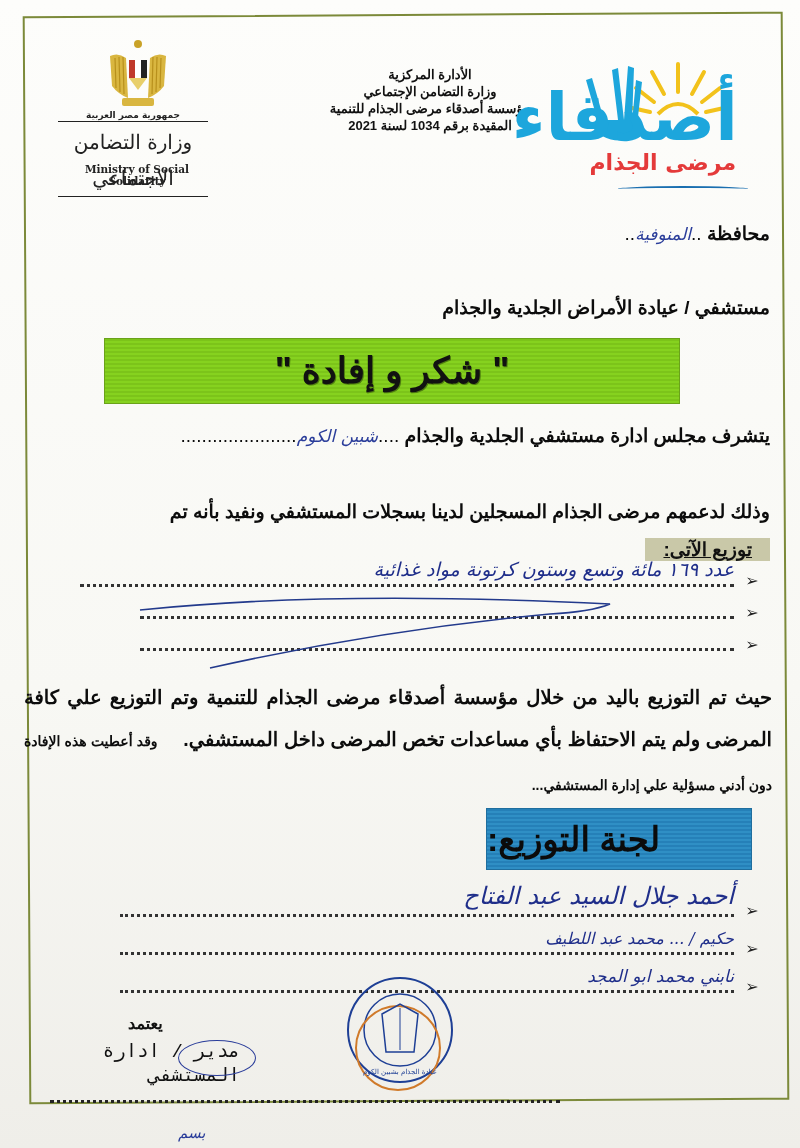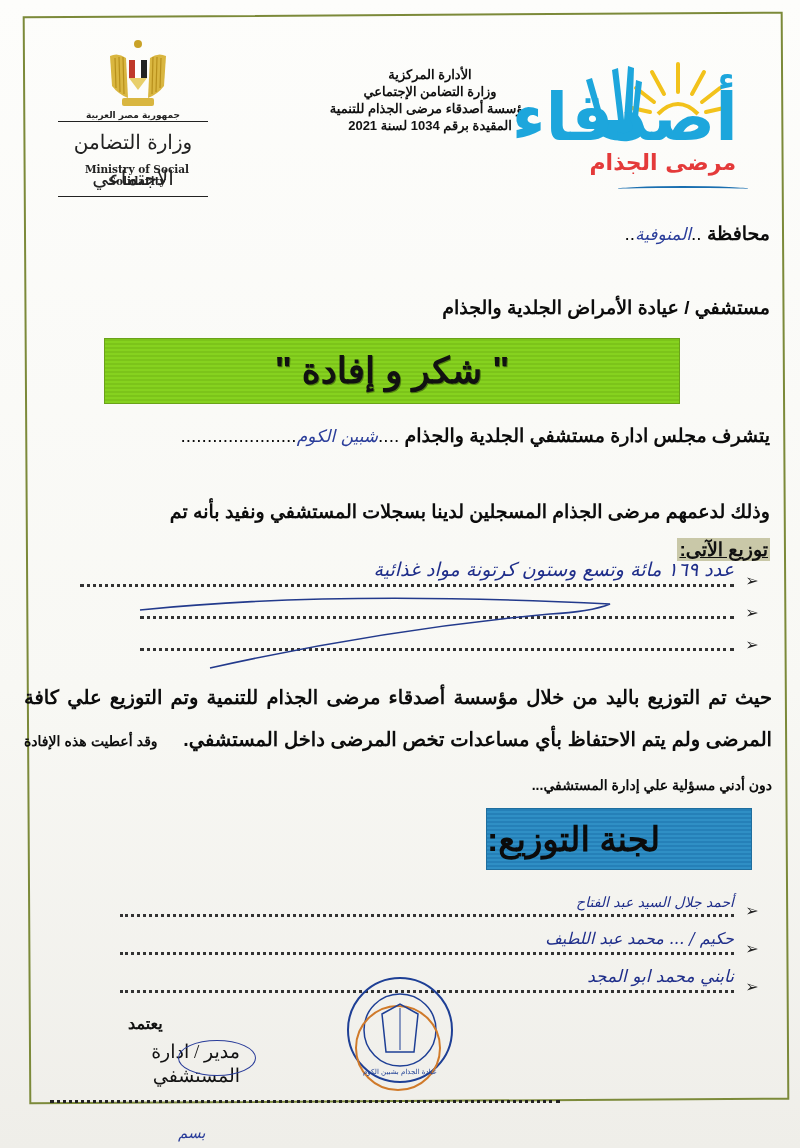--- a/index.html
+++ b/index.html
@@ -72,21 +72,21 @@
     position: absolute; left: 104px; top: 338px; width: 574px; height: 64px;
     background: repeating-linear-gradient(0deg, #86d21f 0px, #86d21f 2px, #7cc41a 2px, #7cc41a 4px);
     border: 1px solid #6aa21a;
     display: flex; align-items: center; justify-content: center;
     font-family: "Liberation Sans", sans-serif; font-weight: bold; font-size: 36px;
     color: #111; direction: rtl; text-shadow: 1px 1px 0 #4f7d10;
   }
   .dist-label {
     position: absolute; right: 30px; top: 538px; direction: rtl;
     font-family: "Liberation Sans", sans-serif; font-weight: bold; font-size: 19px;
-    background: #c9c8a8; text-decoration: underline; padding: 0 2px;
+    background: #c9c8a8; text-decoration: underline; padding: 0 18px;
   }
   .bullet-row {
     position: absolute; right: 40px; width: 680px; height: 28px; direction: rtl;
     display: flex; align-items: center;
   }
   .bullet {
     font-size: 16px; color: #222; margin-left: 10px; width: 16px; text-align: center;
   }
   .bullet-dots {
     flex: 1; border-bottom: 3px dotted #333; height: 10px; position: relative;
@@ -110,21 +110,21 @@
     box-sizing: border-box;
     font-family: "Liberation Sans", sans-serif; font-weight: bold; font-size: 34px;
     color: #0b0b0b; direction: rtl;
   }
   .approve {
     position: absolute; left: 128px; top: 1014px; font-family: "Liberation Sans", sans-serif;
     font-weight: bold; font-size: 16px; direction: rtl;
   }
   .director {
     position: absolute; left: 60px; top: 1040px; width: 180px; direction: rtl; 
-    font-family: Liberation Serif, serif; font-size: 19px; line-height: 24px;
+    font-family: Liberation Mono, monospace; font-size: 19px; line-height: 24px;
   }
   .director-oval {
     position: absolute; left: 178px; top: 1040px; width: 76px; height: 34px;
     border: 1.5px solid #2a3d9a; border-radius: 50%;
   }
   .sign-line {
     position: absolute; left: 50px; top: 1100px; width: 510px; border-bottom: 3px dotted #222;
   }
   .stamp {
     position: absolute; left: 340px; top: 974px; width: 120px; height: 120px;
@@ -227,21 +227,21 @@
   <div class="para" style="top:676px">
     <span>حيث تم التوزيع باليد من خلال مؤسسة أصدقاء مرضى الجذام للتنمية وتم التوزيع علي كافة المرضى ولم يتم الاحتفاظ بأي مساعدات تخص المرضى داخل المستشفي.</span>
     <span class="para-small">وقد أعطيت هذه الإفادة دون أدني مسؤلية علي إدارة المستشفي...</span>
   </div>
 
   <div class="committee-banner">لجنة التوزيع:</div>
 
   <div class="bullet-row" style="top:896px;width:640px">
     <span class="bullet">➢</span>
     <div class="bullet-dots">
-      <span class="bullet-text" style="font-size:14px">أحمد جلال السيد عبد الفتاح</span>
+      <span class="bullet-text" style="font-size:24px">أحمد جلال السيد عبد الفتاح</span>
     </div>
   </div>
   <div class="bullet-row" style="top:934px;width:640px">
     <span class="bullet">➢</span>
     <div class="bullet-dots">
       <span class="bullet-text" style="font-size:16px">حكيم / ... محمد عبد اللطيف</span>
     </div>
   </div>
   <div class="bullet-row" style="top:972px;width:640px">
     <span class="bullet">➢</span>

